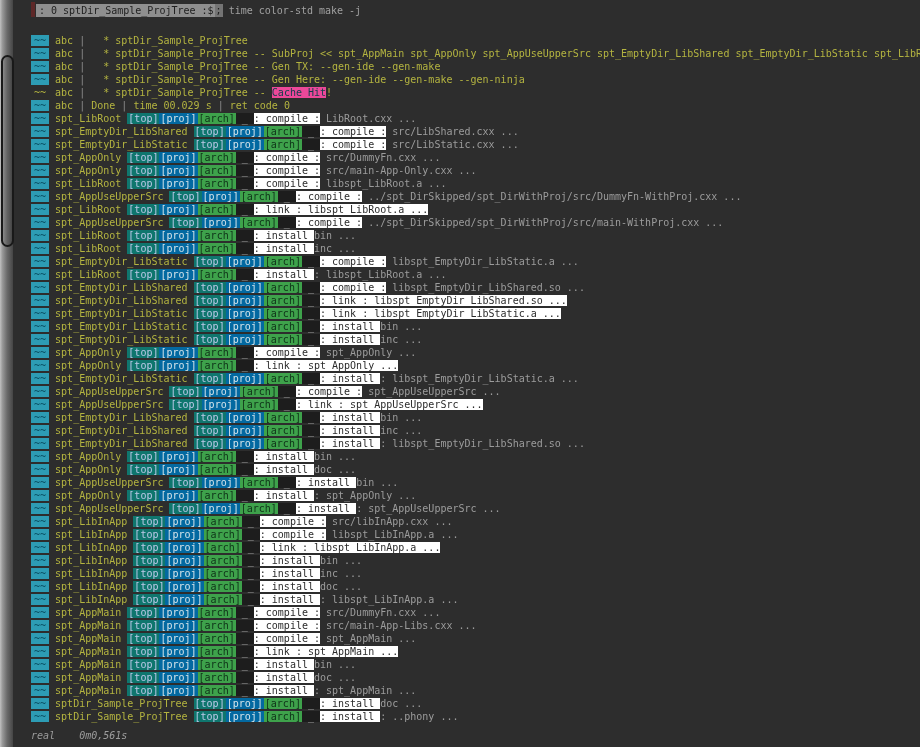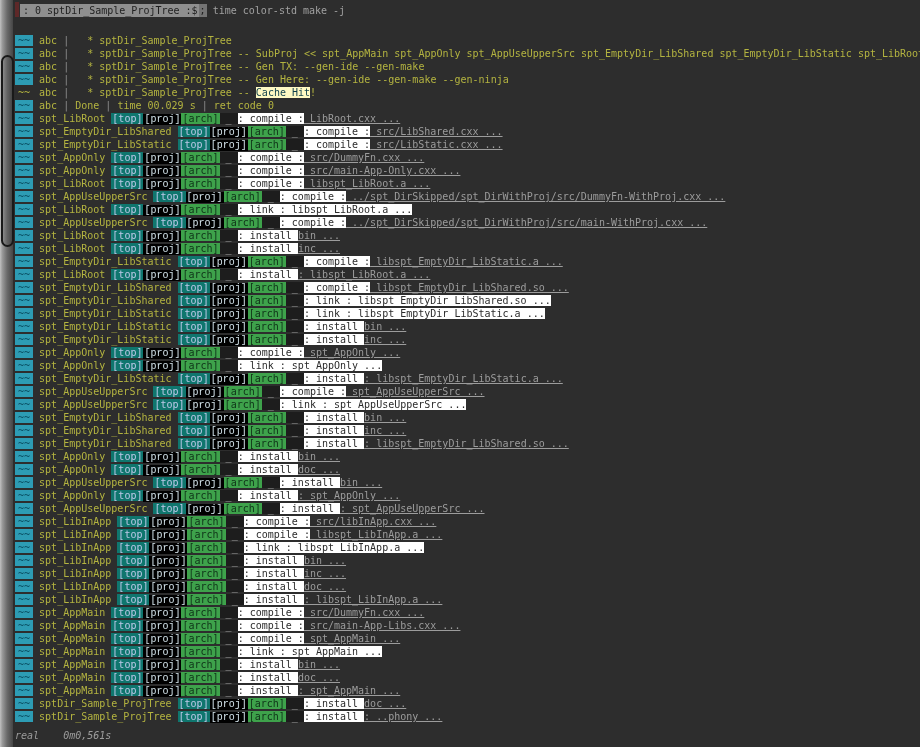--- a/index.html
+++ b/index.html
@@ -15,43 +15,43 @@
     position:absolute;left:0;top:0;width:13px;height:747px;
     background:linear-gradient(to right,#c2c2c2 0%,#9a9a9a 18%,#6a6a6a 55%,#454545 100%);
   }
   .scroll-thumb{
     position:absolute;left:1px;top:55px;width:9px;height:188px;
     border:2px solid #191919;border-radius:7px;background:rgba(0,0,0,0.07);
   }
   
   .content{
     position:absolute;left:13px;top:0;right:0;bottom:0;
-    padding-left:2px;white-space:pre;overflow:hidden;color:#9c9c9c;
+    padding-left:18px;white-space:pre;overflow:hidden;color:#9c9c9c;
   }
   .prompt-line{height:22px;line-height:22px;}
   .prompt-marker{display:inline-block;width:4px;height:15px;background:#5e2828;vertical-align:-3px;margin-right:1px;}
   .prompt-box{background:#8f8f8f;color:#1f1f1f;padding:1px 1px 1px 3px;}
   .prompt-cursor{background:#747474;color:#1f1f1f;padding:1px 1px;}
   .prompt-cmd{color:#a0a0a0;}
   .spacer-top{height:12px;}
   .spacer-bottom{height:6px;}
   .line{height:13px;}
   .badge{background:#2d9cb4;color:#0a4f62;padding:0 3px;}
   .badge-plain{background:transparent;color:#b4b440;}
   .seg-olive{color:#b4b440;}
   .seg-pipe{color:#8d8d8d;}
-  .seg-cyanbox{background:#fef9c3;color:#0e3f4b;}
+  .seg-cyanbox{background:#ec4899;color:#0e3f4b;}
   .pname{color:#b4b440;}
   .tag{padding:0 1px;}
   .tag-top{background:#0f766e;color:#bcc9e8;}
-  .tag-proj{background:#000000;color:#d3e3ea;font-family:Liberation Mono, monospace;}
+  .tag-proj{background:#0369a1;color:#d3e3ea;}
   .tag-arch{background:#3ea24b;color:#0f3318;text-align:right;}
   .ubox{background:#1d1d1d;color:#ababab;}
   .action{background:#ffffff;color:#2b2b2b;}
-  .arg{color:#9c9c9c;text-decoration:underline;}
+  .arg{color:#9c9c9c;}
   .footer-line{color:#9c9c9c;height:13px;font-style:italic;}
 </style>
 </head>
 <body>
 
 <div class="terminal">
 
   <div class="scrollbar">
     <div class="scroll-thumb"></div>
   </div>

